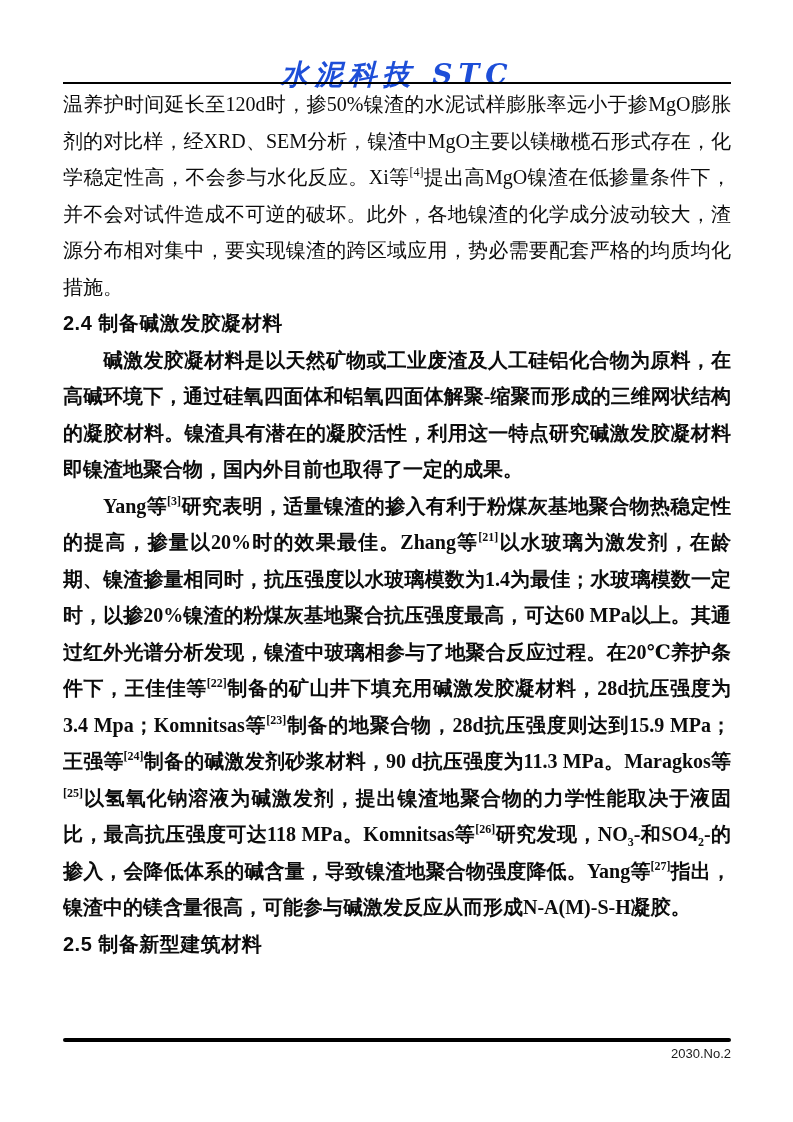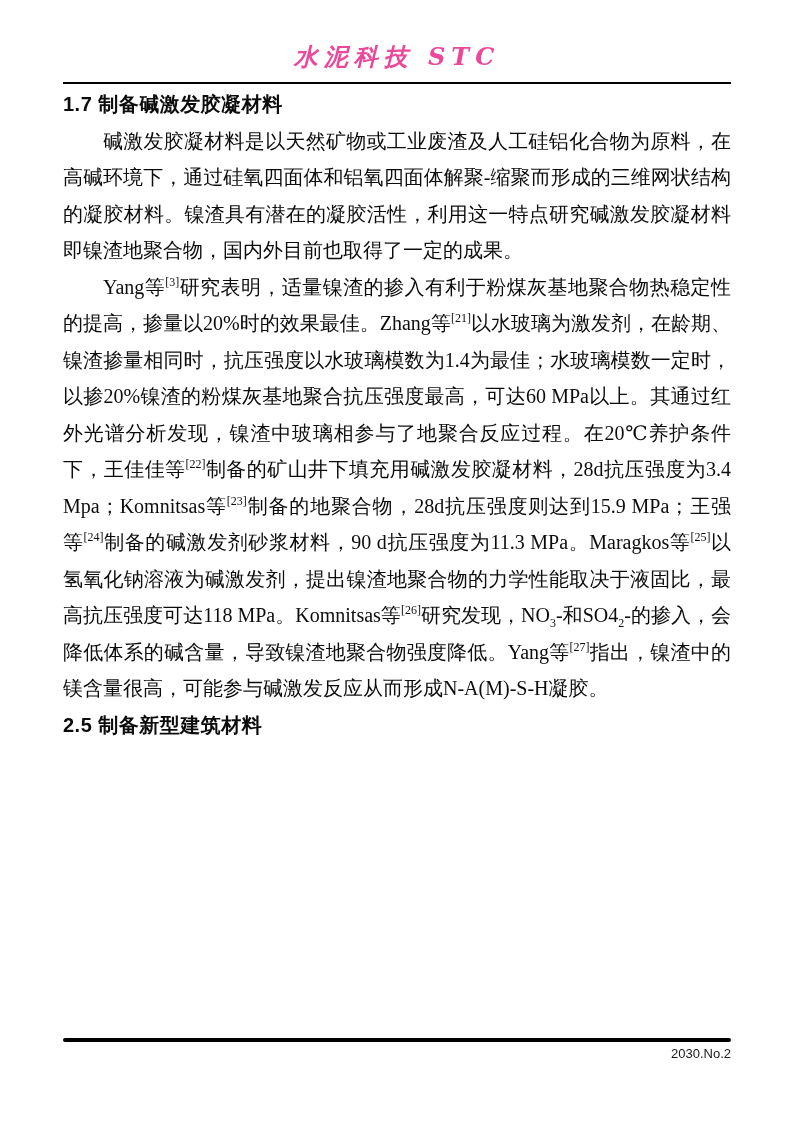--- a/index.html
+++ b/index.html
@@ -17,25 +17,26 @@
     position: absolute;
     top: 38px;
     left: 63px;
     width: 668px;
     text-align: center;
   }
   .journal-title {
     font-family: "DejaVu Serif", serif;
     font-style: italic;
     font-weight: bold;
-    font-size: 24px;
+    font-size: 28px;
     line-height: 38px;
     letter-spacing: 6px;
-    color: #ec4899;
+    color: #1d4ed8;
     white-space: nowrap;
+    margin-top: 18px;
   }
   .header-rule {
     position: absolute;
     top: 82px;
     left: 63px;
     width: 668px;
     height: 0;
     border: none;
     border-top: 2px solid #000;
     margin: 0;
@@ -45,21 +46,21 @@
     top: 86px;
     left: 63px;
     width: 668px;
     height: 952px;
     overflow: hidden;
     font-size: 20px;
     line-height: 36.5px;
     text-align: justify;
   }
   .content p.para { margin: 0; }
-  .content p.para.indent { text-indent: 2em; }
+  .content p.para.indent { text-indent: 2em; font-weight: bold; }
   .content h2.section-heading {
     margin: 0;
     font-family: "Liberation Sans", "DejaVu Sans", sans-serif;
     font-weight: bold;
     font-size: 20px;
     line-height: 36.5px;
     text-align: left;
     letter-spacing: 0.5px;
   }
   sup.ref {
@@ -109,21 +110,22 @@
 
 <div class="page">
 
   <div class="header">
     <div class="journal-title">水泥科技 STC</div>
   </div>
 
   <hr class="header-rule">
 
   <div class="content" id="content">
-      <h2 class="section-heading">1.7 制备碱激发胶凝材料</h2>
+      <p class="para"><span>温养护时间延长至120d时，掺50%镍渣的水泥试样膨胀率远小于掺MgO膨胀剂的对比样，经XRD、SEM分析，镍渣中MgO主要以镁橄榄石形式存在，化学稳定性高，不会参与水化反应。Xi等</span><sup class="ref">[4]</sup><span>提出高MgO镍渣在低掺量条件下，并不会对试件造成不可逆的破坏。此外，各地镍渣的化学成分波动较大，渣源分布相对集中，要实现镍渣的跨区域应用，势必需要配套严格的均质均化措施。</span></p>
+      <h2 class="section-heading">2.4 制备碱激发胶凝材料</h2>
       <p class="para indent"><span>碱激发胶凝材料是以天然矿物或工业废渣及人工硅铝化合物为原料，在高碱环境下，通过硅氧四面体和铝氧四面体解聚-缩聚而形成的三维网状结构的凝胶材料。镍渣具有潜在的凝胶活性，利用这一特点研究碱激发胶凝材料即镍渣地聚合物，国内外目前也取得了一定的成果。</span></p>
       <p class="para indent"><span>Yang等</span><sup class="ref">[3]</sup><span>研究表明，适量镍渣的掺入有利于粉煤灰基地聚合物热稳定性的提高，掺量以20%时的效果最佳。Zhang等</span><sup class="ref">[21]</sup><span>以水玻璃为激发剂，在龄期、镍渣掺量相同时，抗压强度以水玻璃模数为1.4为最佳；水玻璃模数一定时，以掺20%镍渣的粉煤灰基地聚合抗压强度最高，可达60 MPa以上。其通过红外光谱分析发现，镍渣中玻璃相参与了地聚合反应过程。在20℃养护条件下，王佳佳等</span><sup class="ref">[22]</sup><span>制备的矿山井下填充用碱激发胶凝材料，28d抗压强度为3.4 Mpa；Komnitsas等</span><sup class="ref">[23]</sup><span>制备的地聚合物，28d抗压强度则达到15.9 MPa；王强等</span><sup class="ref">[24]</sup><span>制备的碱激发剂砂浆材料，90 d抗压强度为11.3 MPa。Maragkos等</span><sup class="ref">[25]</sup><span>以氢氧化钠溶液为碱激发剂，提出镍渣地聚合物的力学性能取决于液固比，最高抗压强度可达118 MPa。Komnitsas等</span><sup class="ref">[26]</sup><span>研究发现，NO</span><sub class="chem">3</sub><span>-和SO4</span><sub class="chem">2</sub><span>-的掺入，会降低体系的碱含量，导致镍渣地聚合物强度降低。Yang等</span><sup class="ref">[27]</sup><span>指出，镍渣中的镁含量很高，可能参与碱激发反应从而形成N-A(M)-S-H凝胶。</span></p>
       <h2 class="section-heading">2.5 制备新型建筑材料</h2>
     </div>
 
   <div class="footer-rule"></div>
 
   <div class="footer-row">
     <span class="issue-number">2030.No.2</span>
   </div>

